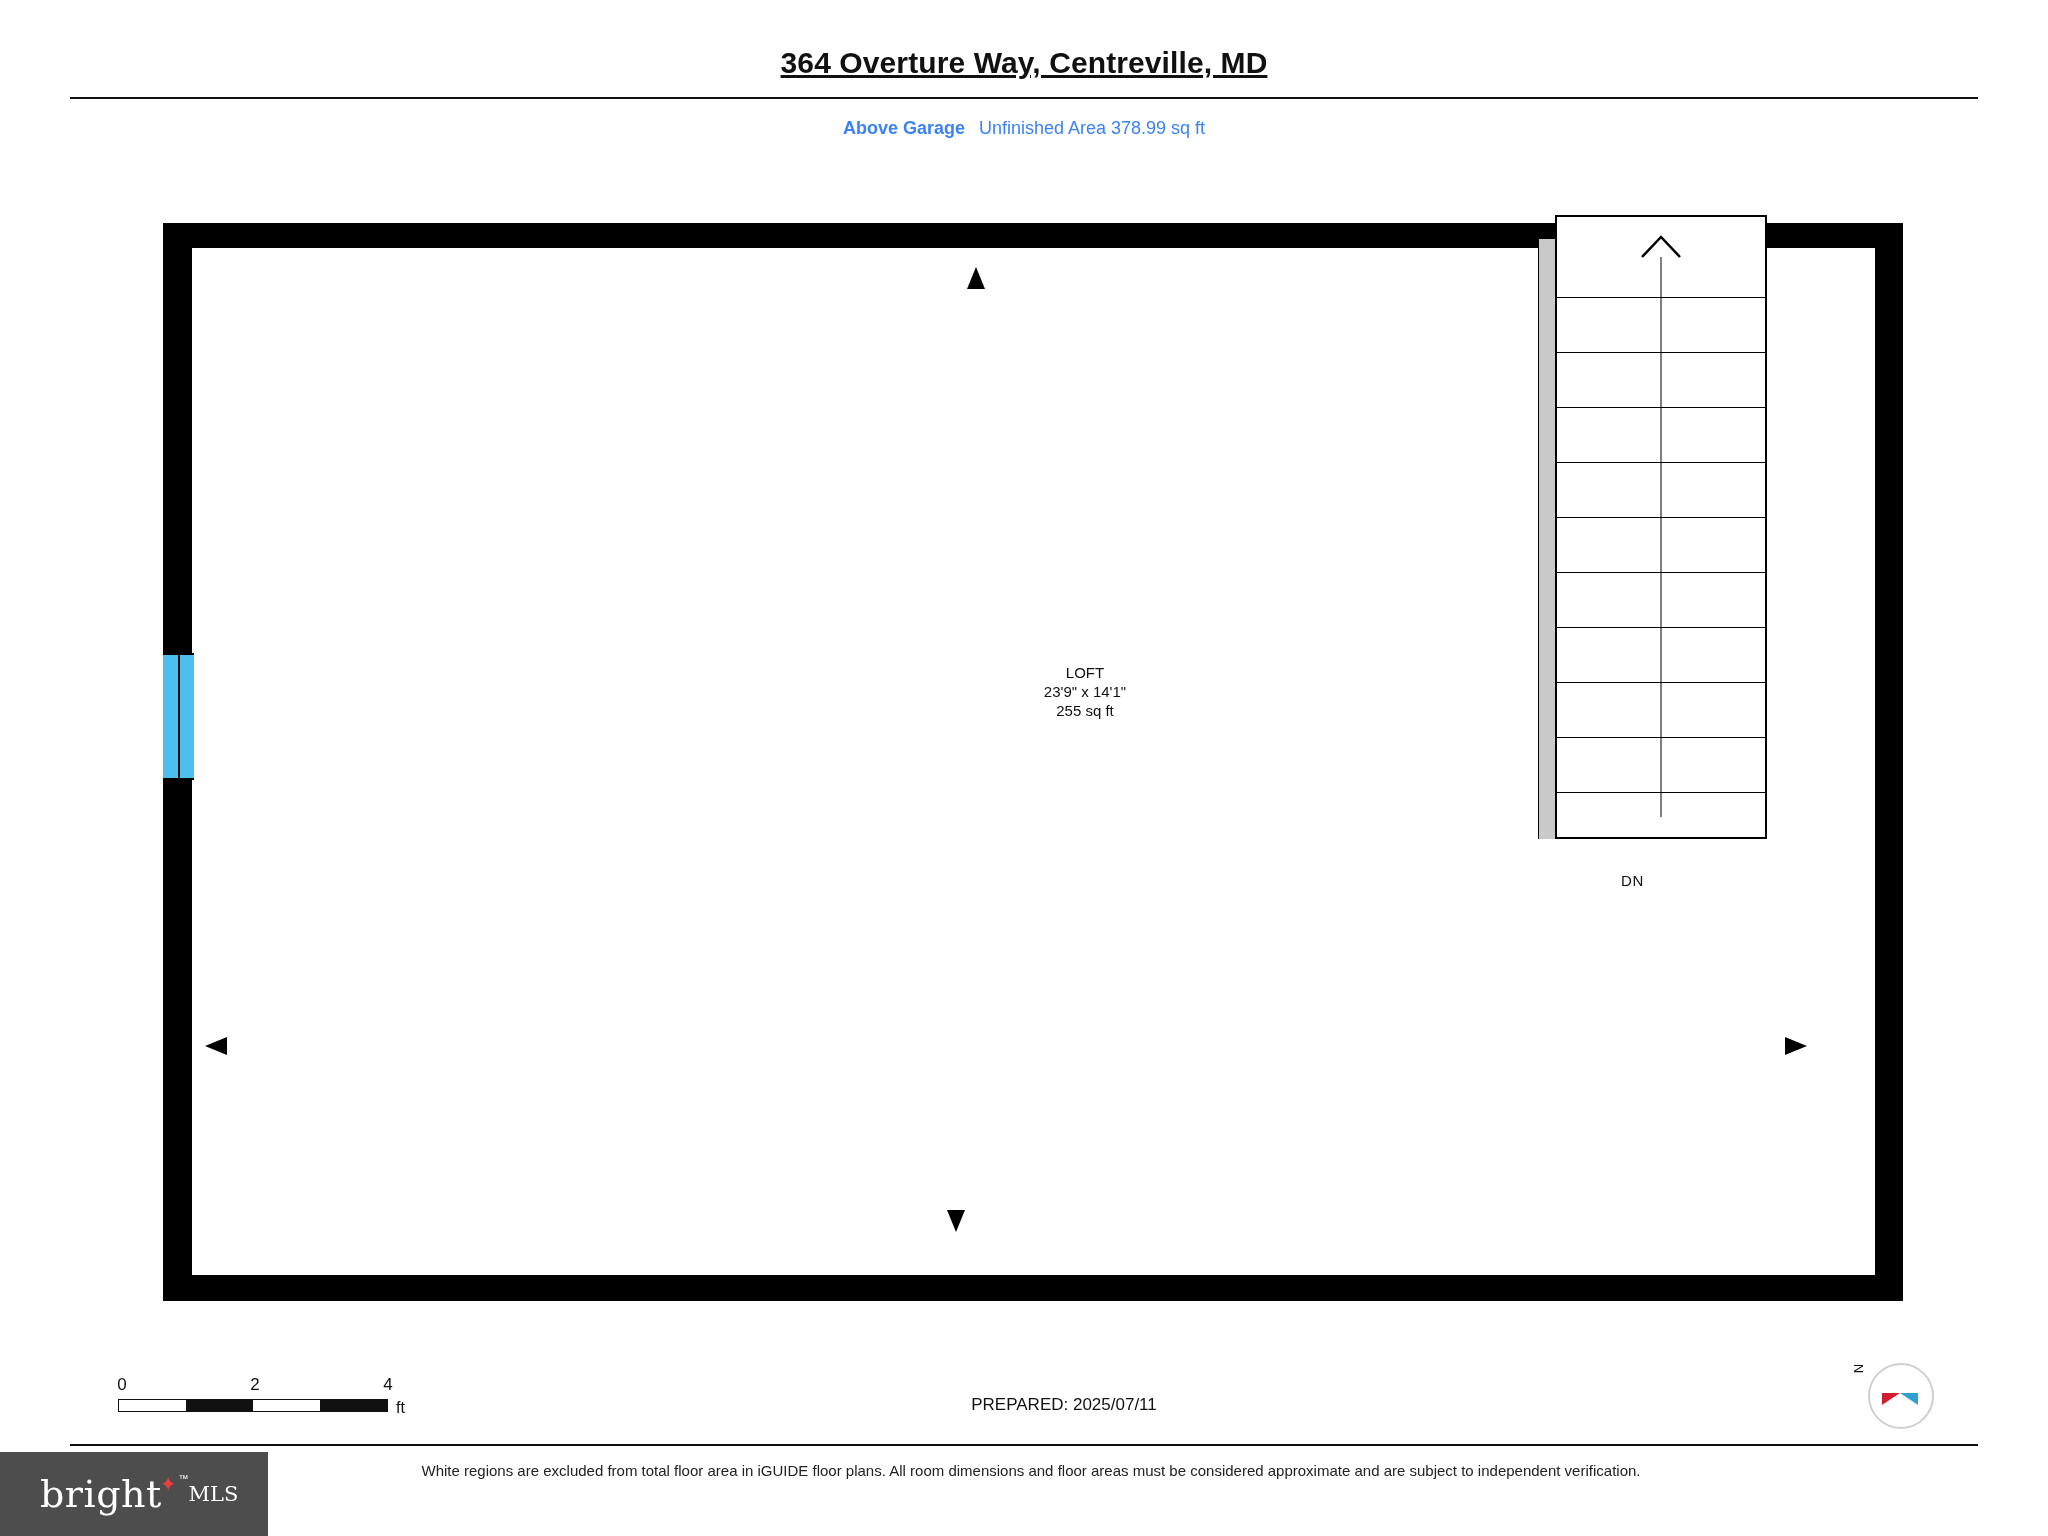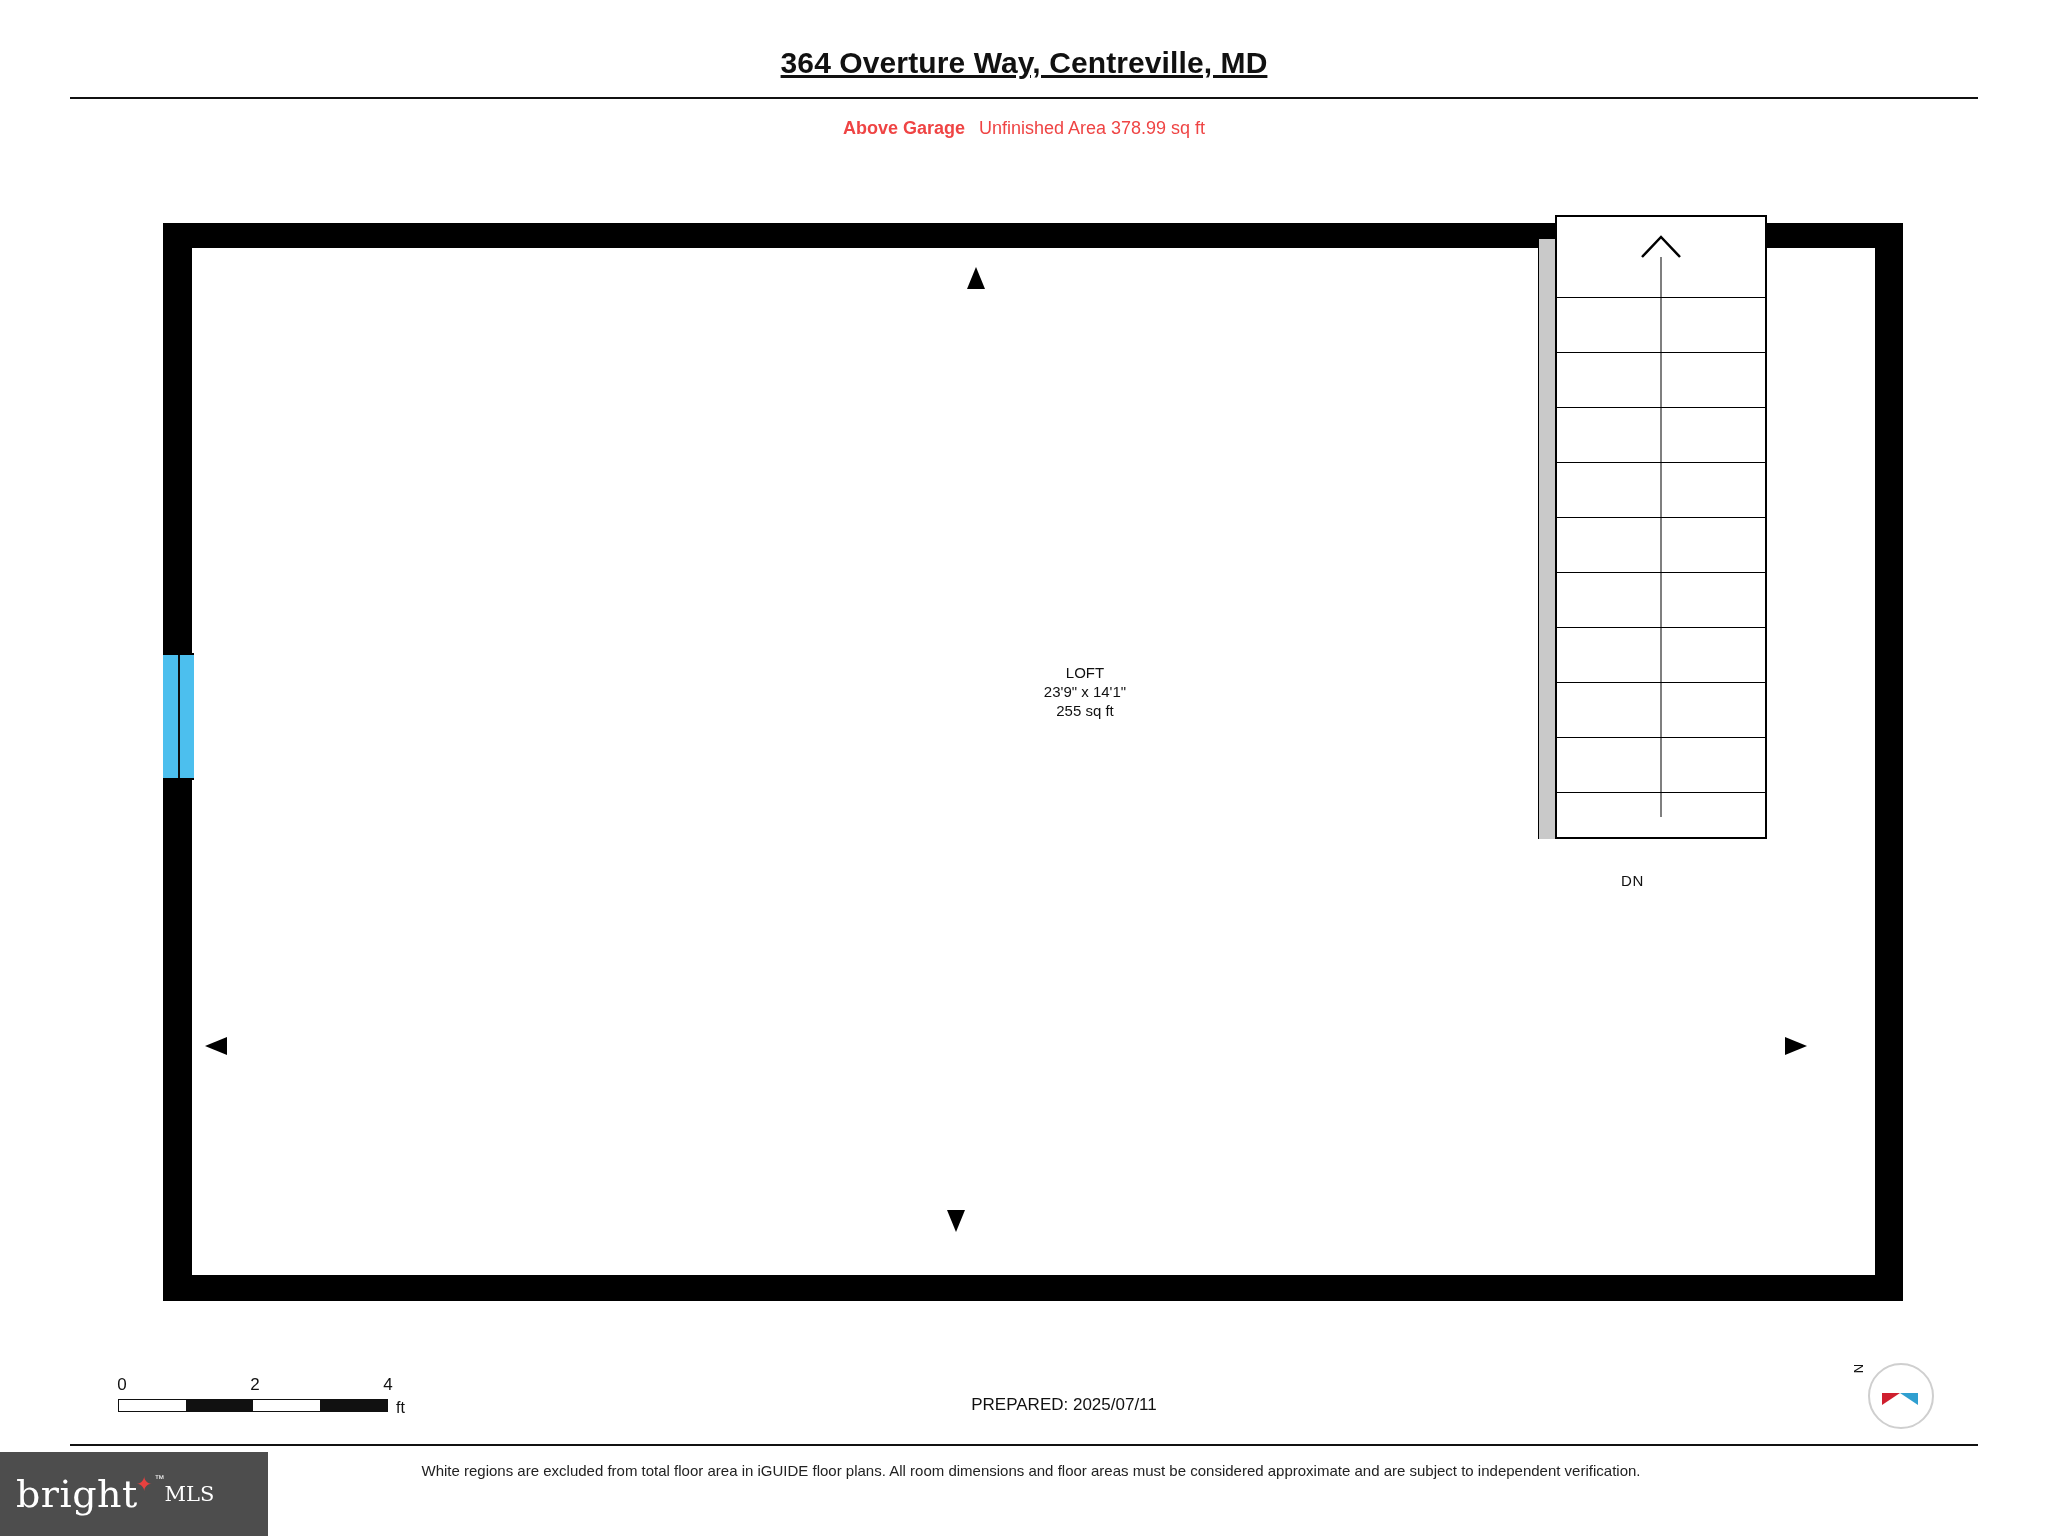--- a/index.html
+++ b/index.html
@@ -37,21 +37,21 @@
     height: 2px;
     background: #111;
   }
   .subtitle {
     position: absolute;
     top: 118px;
     left: 0;
     width: 2048px;
     text-align: center;
     font-size: 18px;
-    color: #ef4444;
+    color: #3b82f6;
   }
   .subtitle .lvl {
     font-weight: bold;
   }
   .subtitle .area {
     font-weight: normal;
     margin-left: 14px;
   }
 
   
@@ -319,21 +319,21 @@
   
   #brand {
     position: absolute;
     left: 0;
     top: 1452px;
     width: 268px;
     height: 84px;
     background: #4d4d4d;
     display: flex;
     align-items: center;
-    padding-left: 16px;
+    padding-left: 40px;
     box-sizing: border-box;
   }
   .brand-bright {
     font-family: "DejaVu Serif", serif;
     font-size: 38px;
     color: #ffffff;
     letter-spacing: 0.5px;
     position: relative;
   }
   .brand-star {

